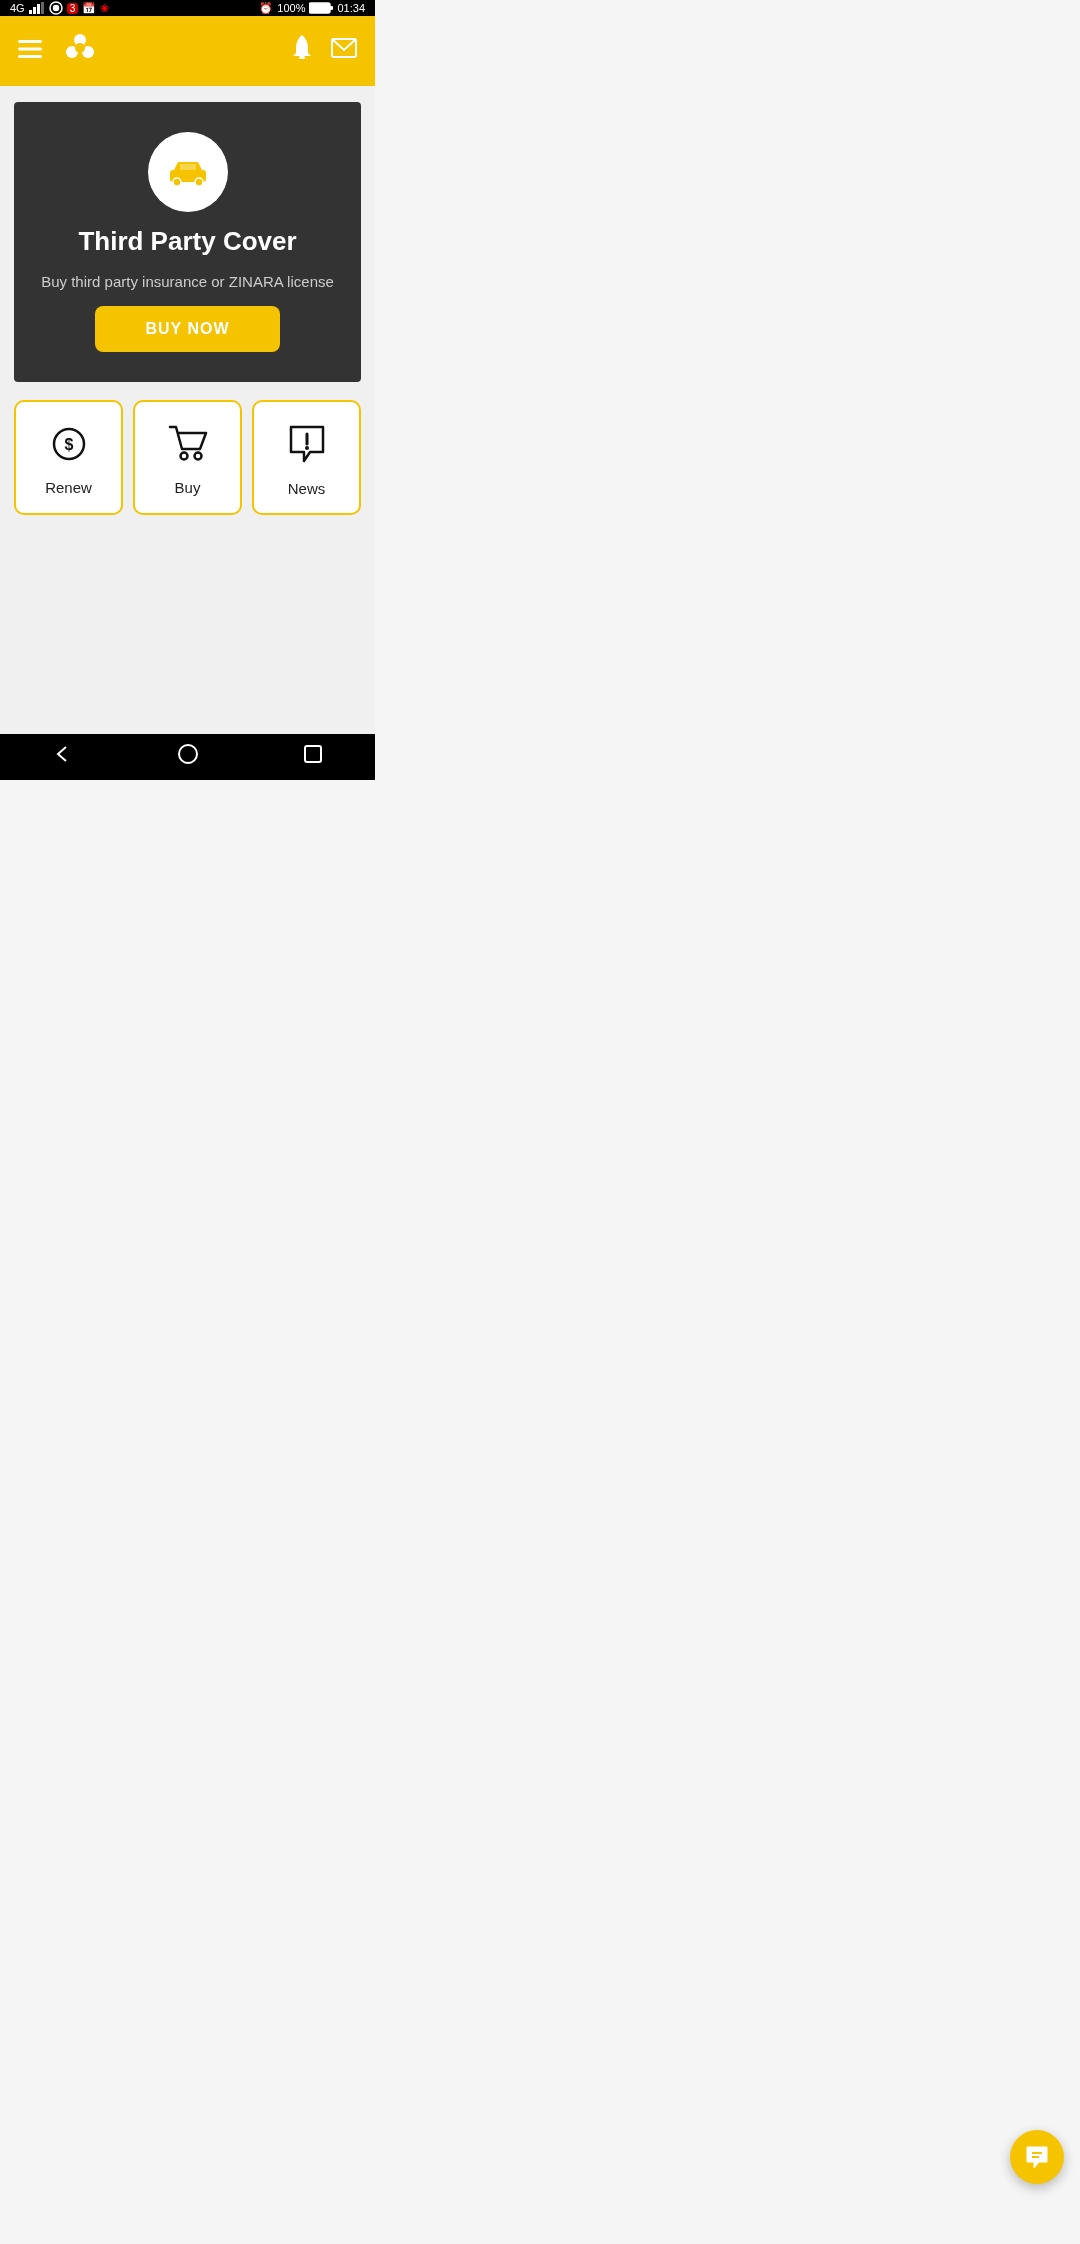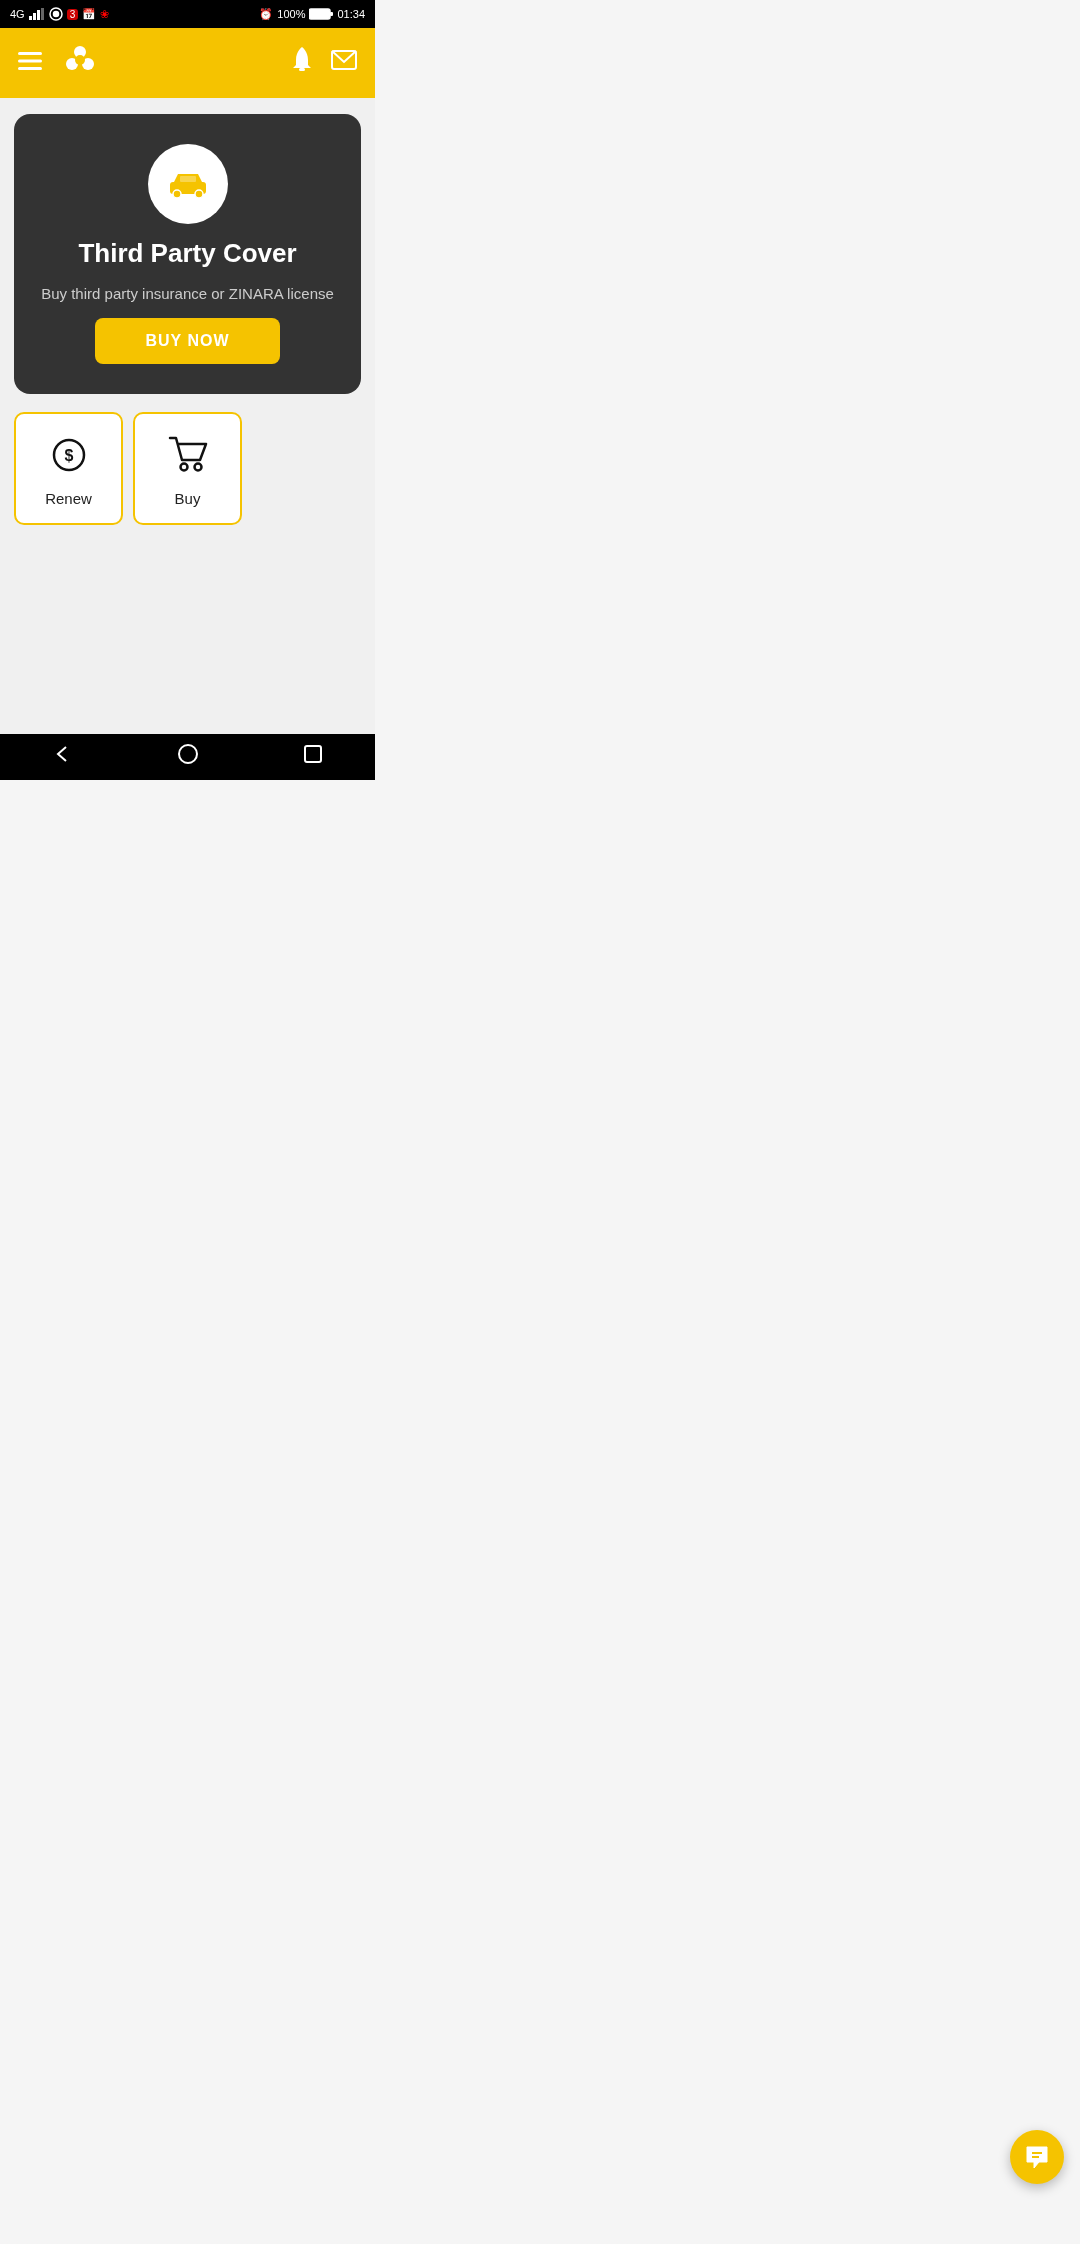--- a/index.html
+++ b/index.html
@@ -11,21 +11,21 @@
       font-family: 'Helvetica Neue', Arial, sans-serif;
       background: #f5f5f5;
       display: flex;
       flex-direction: column;
     }
 
     
     .status-bar {
       background: #000;
       color: #fff;
-      height: 28px;
+      height: 16px;
       display: flex;
       align-items: center;
       justify-content: space-between;
       padding: 0 10px;
       font-size: 11px;
     }
     .status-left, .status-right {
       display: flex;
       align-items: center;
       gap: 4px;
@@ -52,21 +52,21 @@
       padding: 16px 14px;
       display: flex;
       flex-direction: column;
       gap: 18px;
       background: #f0f0f0;
     }
 
     
     .banner-card {
       background: #333;
-      border-radius: 16px;
+      border-radius: 4px;
       padding: 30px 20px;
       display: flex;
       flex-direction: column;
       align-items: center;
       gap: 14px;
     }
     .banner-car-circle {
       width: 80px;
       height: 80px;
       background: #fff;
@@ -252,20 +252,31 @@
         <svg width="40" height="38" viewBox="0 0 40 38" fill="none">
           <path d="M2 2 L8 2 L14 24 L32 24 L38 8 L10 8" stroke="#111" stroke-width="2.5" fill="none" stroke-linecap="round" stroke-linejoin="round"></path>
           <circle cx="16" cy="31" r="3.5" stroke="#111" stroke-width="2.5" fill="none"></circle>
           <circle cx="30" cy="31" r="3.5" stroke="#111" stroke-width="2.5" fill="none"></circle>
         </svg>
       </span>
       <span class="grid-label">Buy</span>
     </div>
 
 
+    <div class="grid-item">
+      <span class="grid-icon">
+        <svg width="38" height="40" viewBox="0 0 38 40" fill="none">
+
+          <path d="M3 3 L35 3 L35 28 L22 28 L16 37 L16 28 L3 28 Z" stroke="#111" stroke-width="2.5" fill="none" stroke-linejoin="round"></path>
+          <line x1="19" y1="10" x2="19" y2="20" stroke="#111" stroke-width="3" stroke-linecap="round"></line>
+          <circle cx="19" cy="24" r="2" fill="#111"></circle>
+        </svg>
+      </span>
+      <span class="grid-label">News</span>
+    </div>
 
   </div>
 </div>
 
 <div class="fab">
   <svg width="26" height="26" viewBox="0 0 26 26" fill="none">
     <path d="M3 3 L23 3 L23 18 L15 18 L10 24 L10 18 L3 18 Z" fill="white" stroke="white" stroke-linejoin="round"></path>
     <line x1="8" y1="9" x2="18" y2="9" stroke="#F5C300" stroke-width="2"></line>
     <line x1="8" y1="13" x2="15" y2="13" stroke="#F5C300" stroke-width="2"></line>
   </svg>

